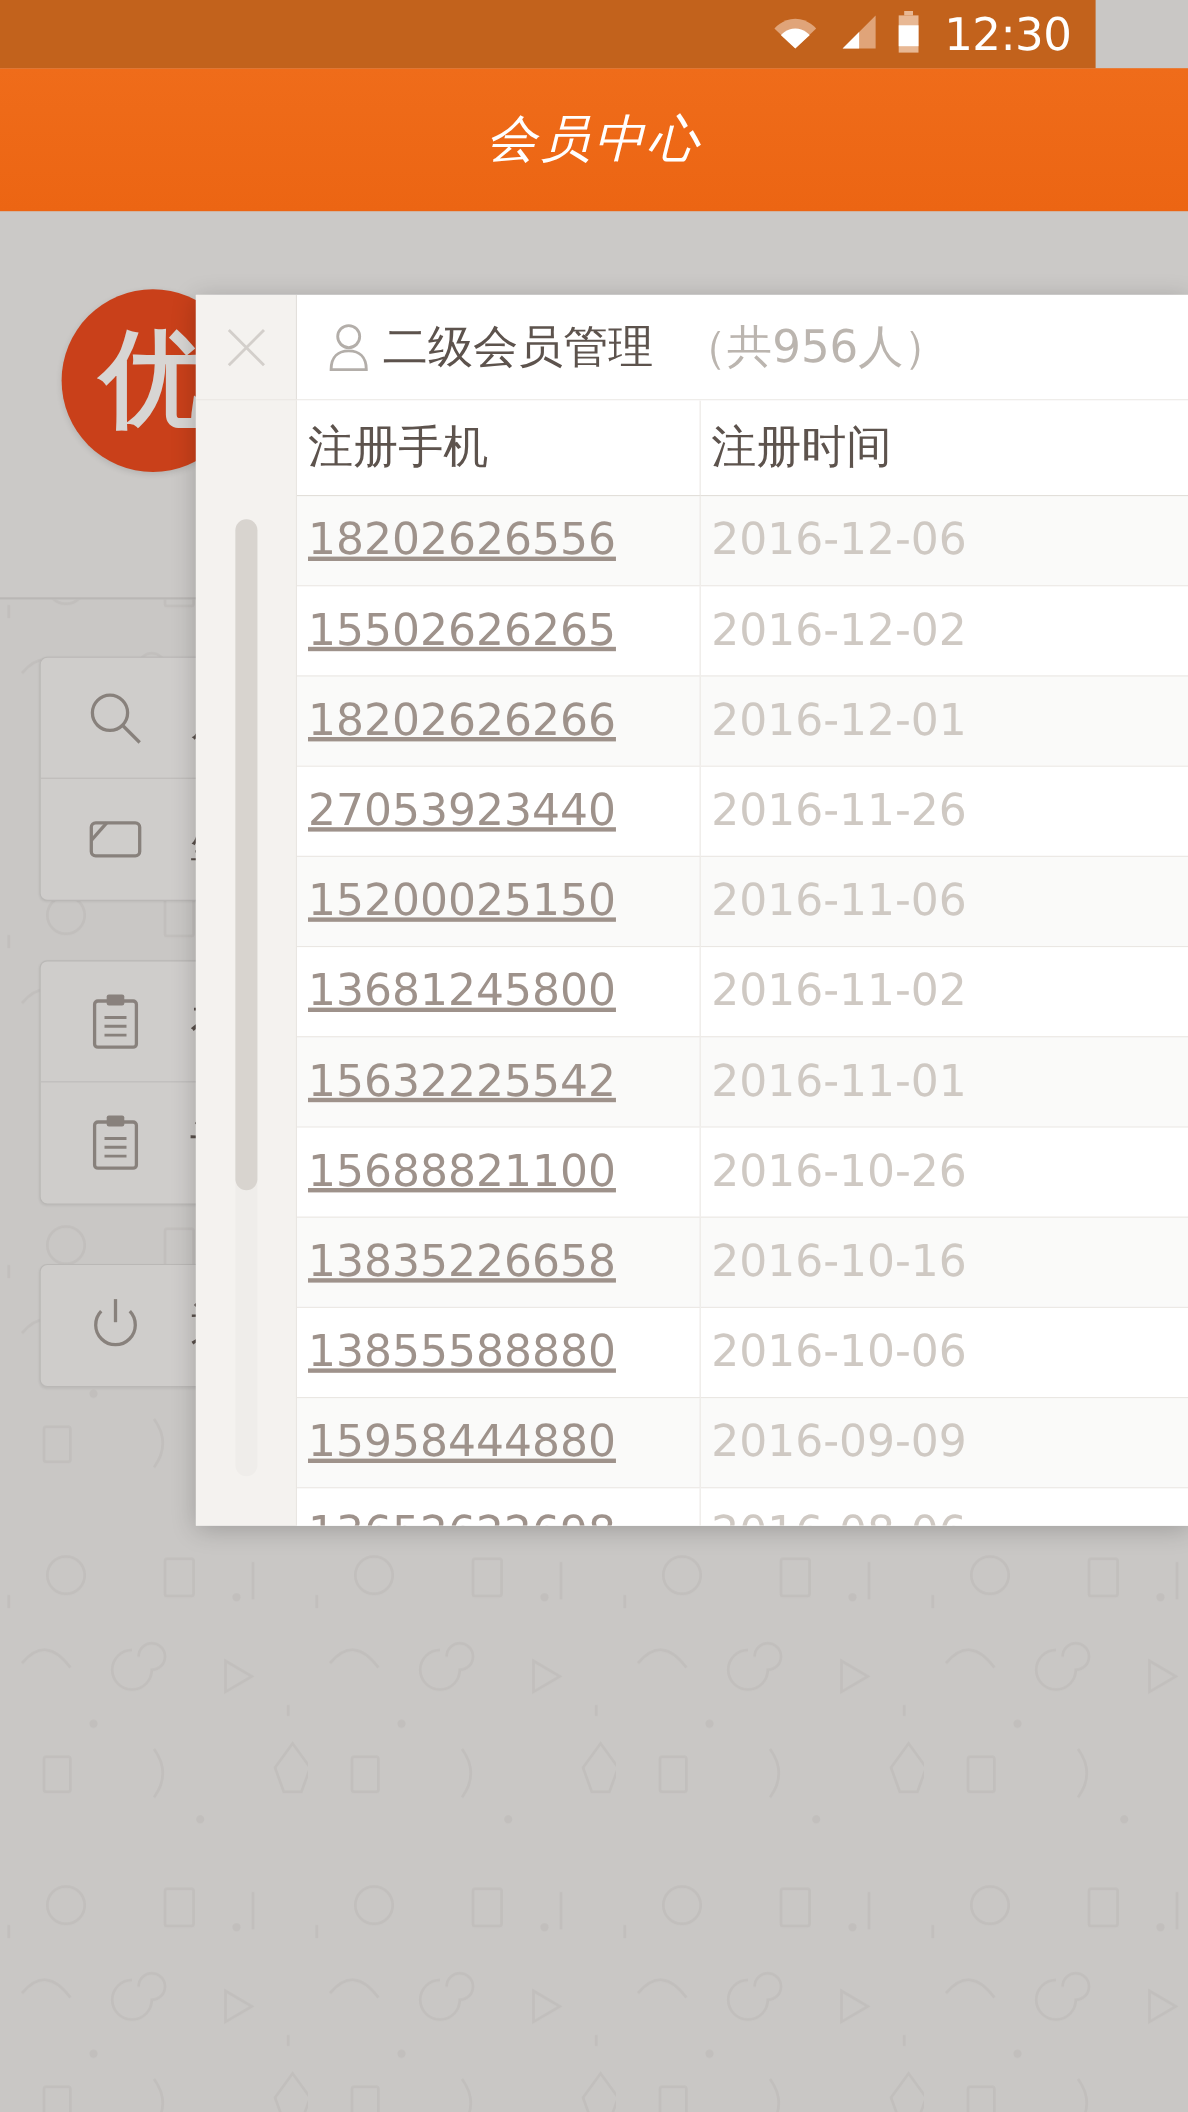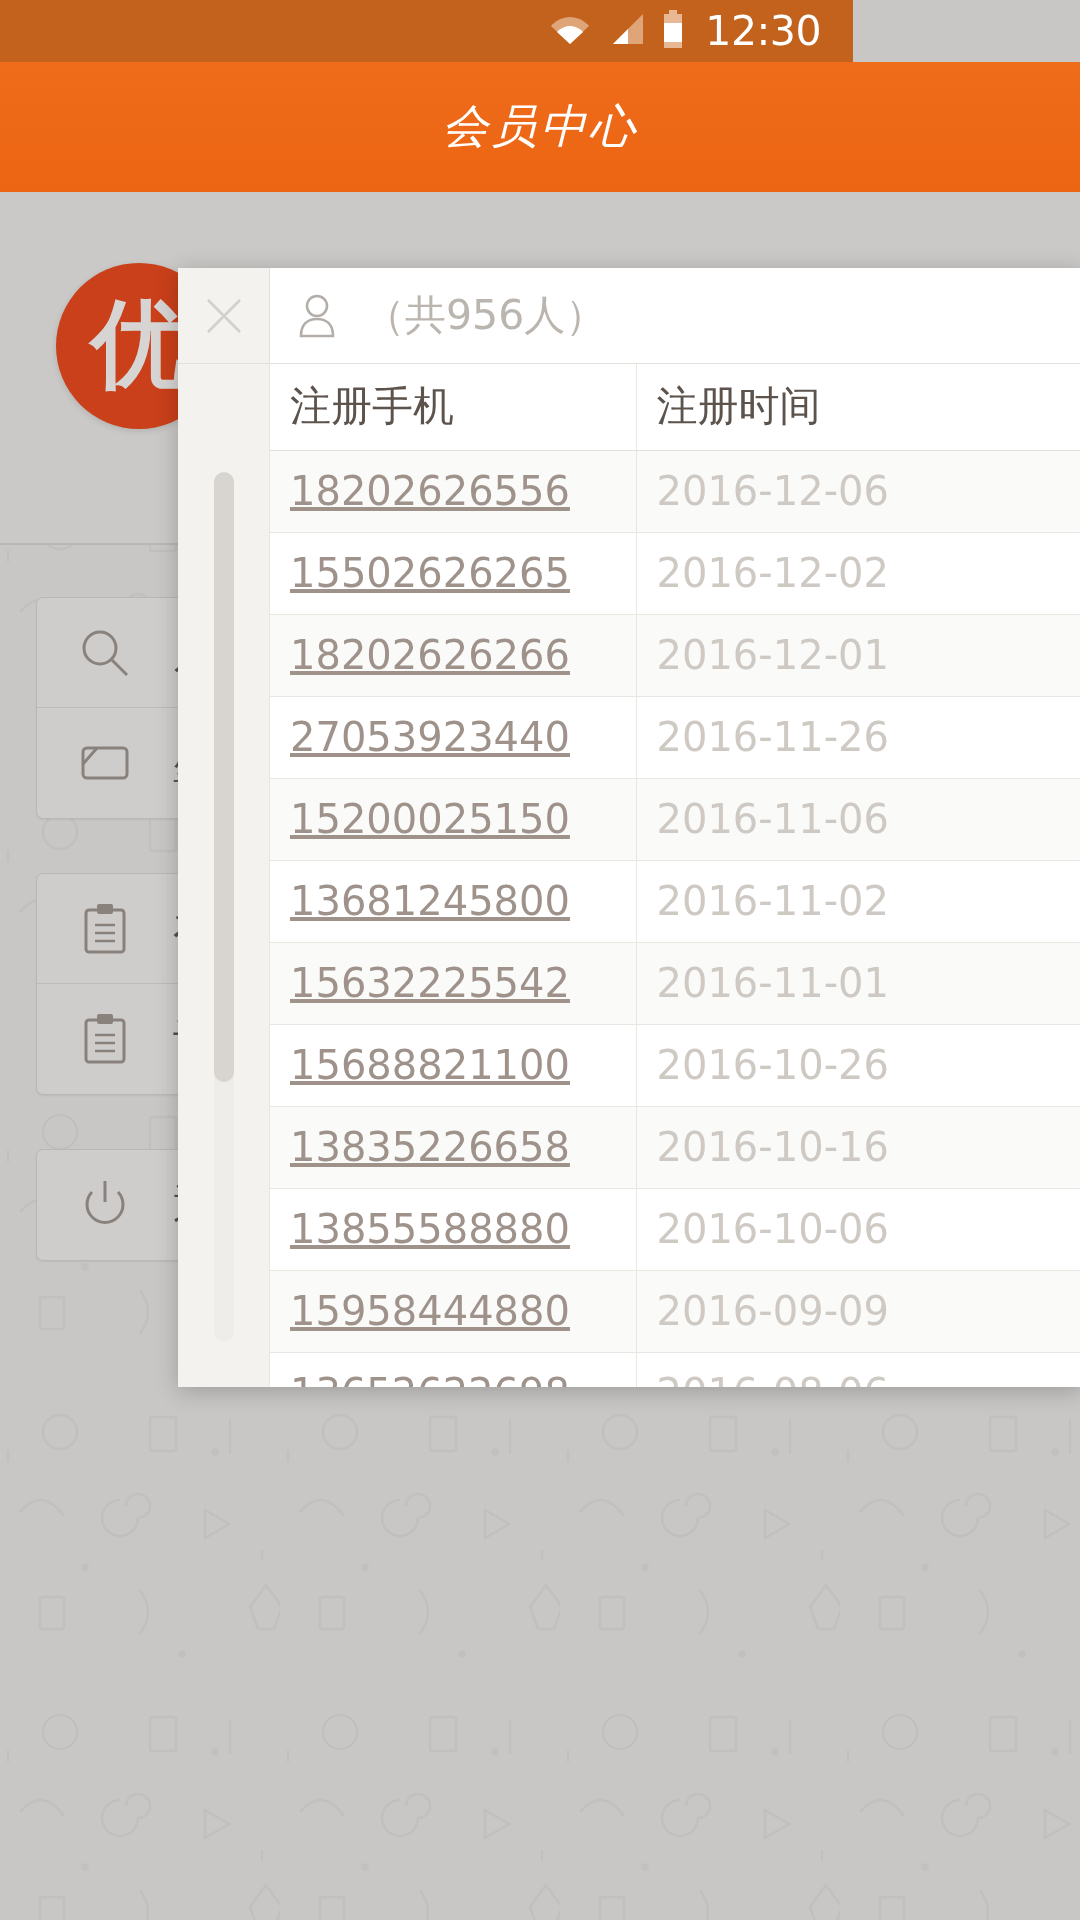--- a/index.html
+++ b/index.html
@@ -7,24 +7,24 @@
   html, body {
     width:1080px; height:1920px;
     font-family:"DejaVu Sans","Liberation Sans",sans-serif;
     background:#c9c7c5;
     overflow:hidden;
   }
   #screen { position:relative; width:1080px; height:1920px; overflow:hidden; }
 
   
   #statusbar {
-    position:absolute; top:0; left:0; width:853px; height:62px;
+    position:absolute; top:0; left:0; width:996px; height:62px;
     background:#c2621c;
     display:flex; align-items:center; justify-content:flex-end;
-    padding-right:32px; gap:17px; z-index:40;
+    padding-right:22px; gap:17px; z-index:40;
   }
   .sb-icon { display:block; }
   #sb-clock {
     color:#ffffff; font-size:41px; letter-spacing:-0.5px;
     font-family:"DejaVu Sans","Liberation Sans",sans-serif;
     line-height:1; margin-left:4px; font-weight:400;
   }
 
   
   #appbar {
@@ -117,21 +117,21 @@
     background:#efedea; border-radius:10px;
   }
   #scroll-thumb {
     position:absolute; left:36px; top:108px; width:20px; height:610px;
     background:#d8d4cf; border-radius:10px;
   }
   #table-col { flex:1; background:#ffffff; overflow:hidden; }
 
   table.reg-table { width:100%; border-collapse:collapse; table-layout:fixed; }
   table.reg-table th, table.reg-table td {
-    text-align:left; padding-left:20px; font-weight:400;
+    text-align:left; padding-left:10px; font-weight:400;
     border-bottom:1px solid #eae7e3;
   }
   table.reg-table th {
     height:86px; font-size:41px; color:#5d534d;
     background:#ffffff; border-bottom:1px solid #e2dfda;
   }
   table.reg-table td { height:82px; font-size:40px; }
   col.c-phone { width:366px; }
   col.c-date  { width:auto; }
   table.reg-table th.th-date, table.reg-table td.td-date {
@@ -277,20 +277,21 @@
           </svg>
         </span>
       </div>
       <div id="title-cell">
         <span id="person-icon">
           <svg width="42" height="46" viewBox="0 0 42 46" fill="none" stroke="#8b837c" stroke-width="2.6">
             <circle cx="21" cy="13" r="10"></circle>
             <path d="M5 43 C5 31 12 26 21 26 C30 26 37 31 37 43 Z"></path>
           </svg>
         </span>
+        <span id="modal-title">二级会员管理</span>
         <span id="modal-count">（共956人）</span>
       </div>
     </div>
 
     <div id="modal-body">
       <div id="scroll-col">
         <div id="scroll-track"></div>
         <div id="scroll-thumb"></div>
       </div>
       <div id="table-col">

